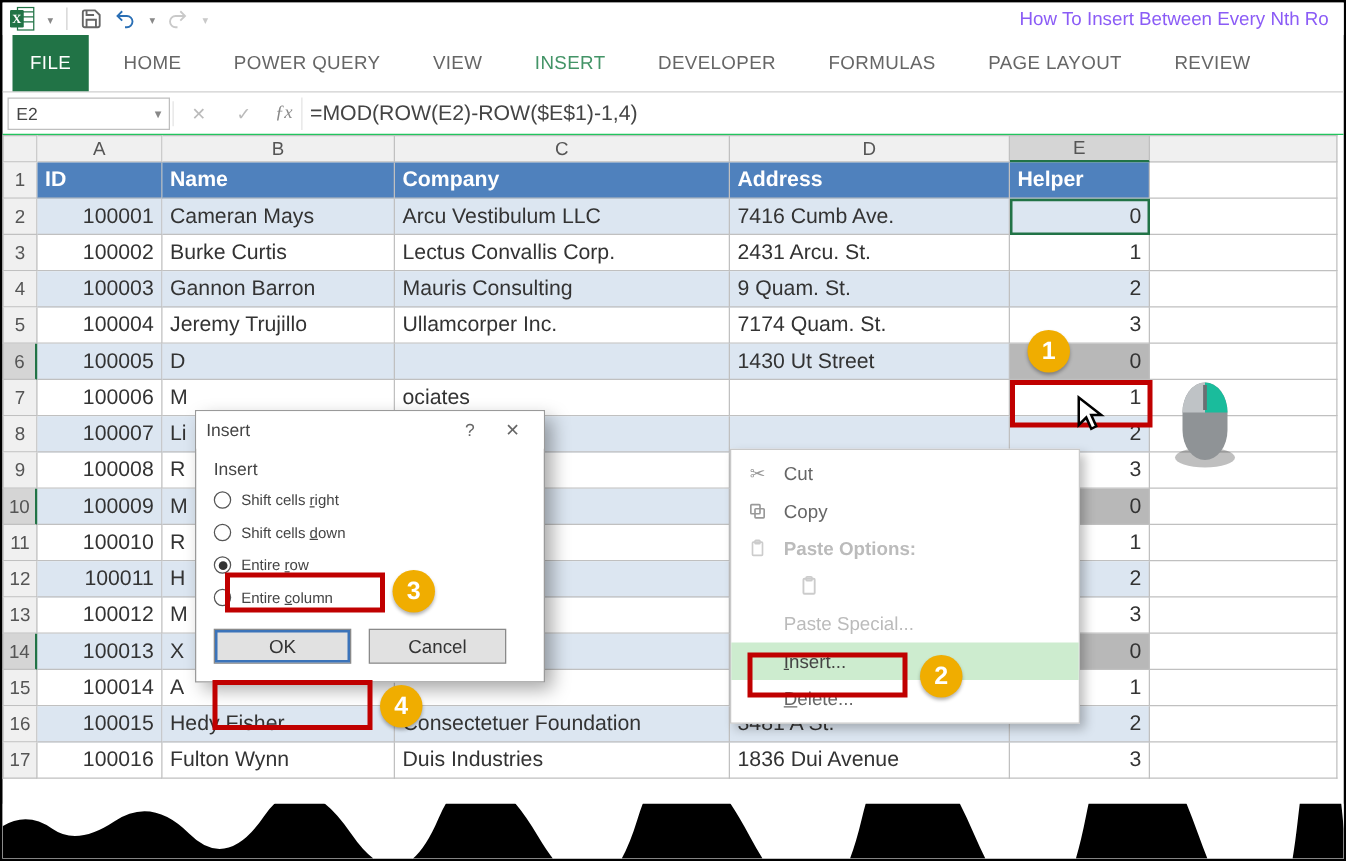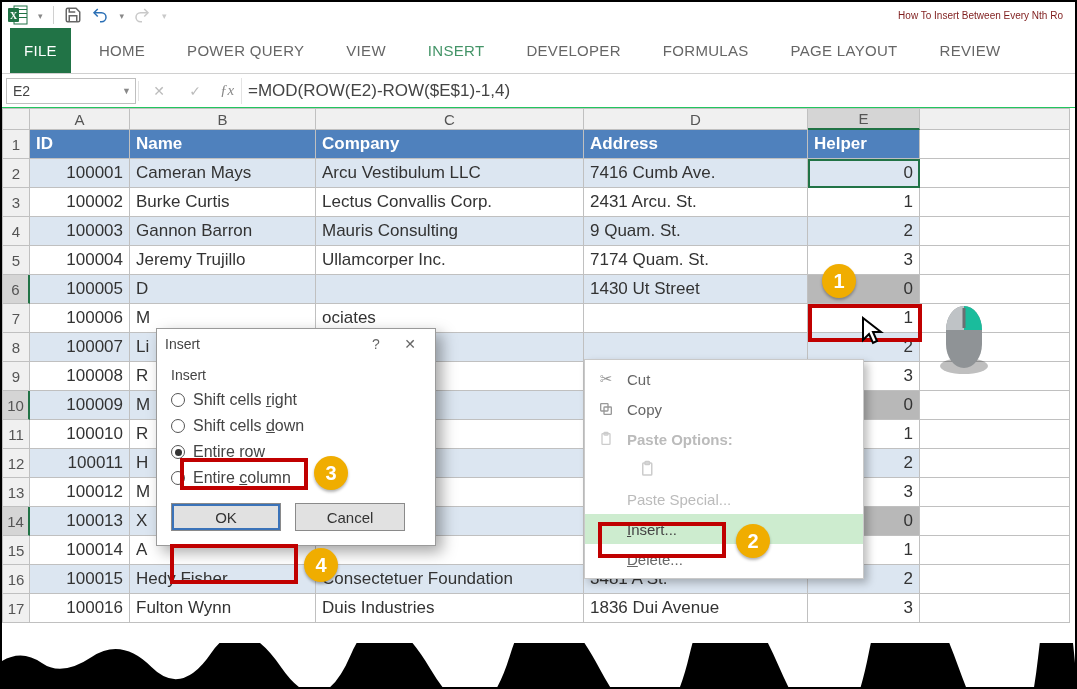--- a/index.html
+++ b/index.html
@@ -19,21 +19,21 @@
   *{box-sizing:border-box;}
   body{margin:0;font-family:"Segoe UI",Tahoma,sans-serif;font-size:12px;color:#444;background:#fff;width:1077px;}
   .frame{width:1077px;height:689px;position:relative;overflow:hidden;border:2px solid #000;background:#fff;}
   
   .qat{height:26px;background:#fff;display:flex;align-items:center;padding:0 6px;gap:8px;}
   .qat .xl-logo{width:20px;height:20px;display:inline-flex;align-items:center;justify-content:center;}
   .qat .xl-logo svg{width:20px;height:20px;}
   .qat .ico{color:#666;display:inline-flex;}
   .qat .sep{width:1px;height:18px;background:#d0d0d0;margin:0 2px;}
   .qat .caret::after{content:"▾";font-size:9px;color:#888;margin-left:2px;}
-  .title{margin-left:auto;color:#7f1d1d;font-size:10px;padding-right:6px;text-align:right;}
+  .title{margin-left:auto;color:#8b5cf6;font-size:15px;padding-right:6px;text-align:right;}
   
   .ribbon{height:46px;display:flex;align-items:stretch;padding:0 8px;gap:14px;border-bottom:1px solid #d0d0d0;}
   .ribbon .tab{display:flex;align-items:center;padding:0 14px;font-size:15px;color:#666;letter-spacing:.3px;}
   .ribbon .tab.file{background:var(--green);color:#fff;}
   .ribbon .tab.active{color:var(--tab-green);}
   
   .fbar{height:34px;display:flex;align-items:center;border-bottom:1px solid #22c55e;padding:2px 4px;gap:0;}
   .namebox{width:130px;height:26px;border:1px solid #bfbfbf;background:#fff;display:flex;align-items:center;justify-content:space-between;padding:0 4px 0 6px;font-size:14px;}
   .namebox .dd{color:#888;font-size:9px;}
   .fxbtn{width:36px;height:26px;display:flex;align-items:center;justify-content:center;color:#888;font-size:14px;}
@@ -70,21 +70,21 @@
   
   .redbox{position:absolute;border:4px solid var(--hl-red);pointer-events:none;}
   
   .callout{position:absolute;width:34px;height:34px;border-radius:50%;background:var(--orange);color:#fff;display:flex;align-items:center;justify-content:center;font-size:20px;font-weight:600;box-shadow:0 2px 3px rgba(0,0,0,.3);}
   
   .dlg{position:absolute;left:154px;top:326px;width:280px;background:#fff;border:1px solid #9a9a9a;box-shadow:6px 6px 14px rgba(0,0,0,.35);}
   .dlg .titlebar{height:30px;display:flex;align-items:center;justify-content:space-between;padding:0 8px;background:#fff;font-size:14px;color:#444;}
   .dlg .titlebar .tbtn{width:34px;height:24px;display:flex;align-items:center;justify-content:center;color:#666;}
   .dlg .body{padding:8px 14px 14px 14px;font-size:14px;color:#444;}
   .dlg .grp{margin-top:4px;}
-  .dlg .opt{display:flex;align-items:center;gap:8px;height:26px;font-size:16px;}
+  .dlg .opt{display:flex;align-items:center;gap:8px;height:26px;font-size:12px;}
   .dlg .radio{width:14px;height:14px;border:1.5px solid #555;border-radius:50%;display:inline-flex;align-items:center;justify-content:center;}
   .dlg .radio.on::after{content:"";width:7px;height:7px;border-radius:50%;background:#333;}
   .dlg .btns{display:flex;gap:14px;margin-top:12px;}
   .dlg .btn{flex:0 0 110px;height:28px;border:1px solid #8a8a8a;background:var(--btn);display:flex;align-items:center;justify-content:center;font-size:15px;color:#333;}
   .dlg .btn.ok{outline:2px solid #3b73b9;outline-offset:-3px;}
   .undln{text-decoration:underline;}
   
   .mouse{position:absolute;left:932px;top:298px;}
   
   .cursor{position:absolute;left:858px;top:314px;pointer-events:none;}

